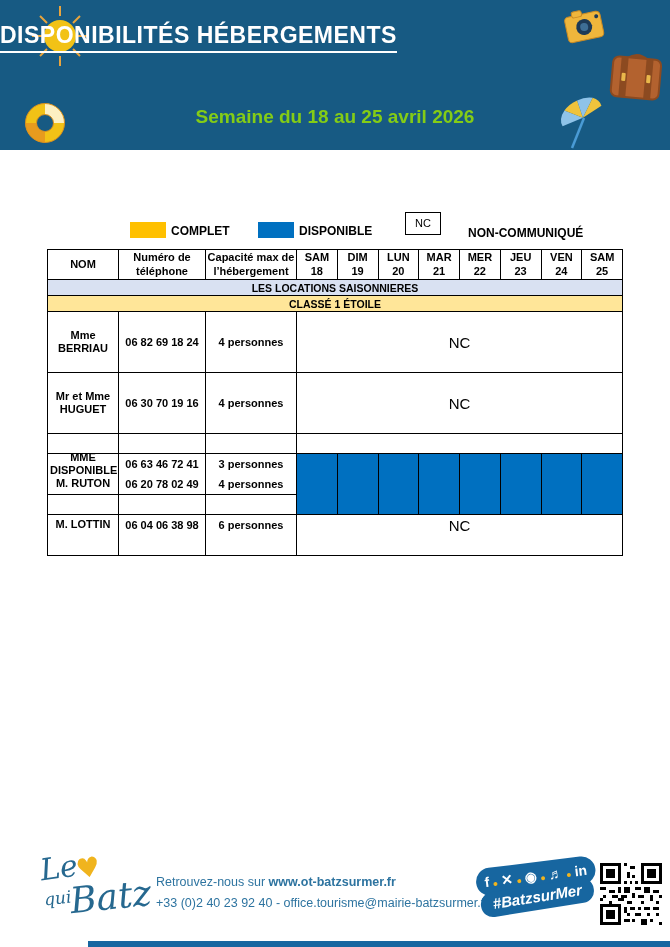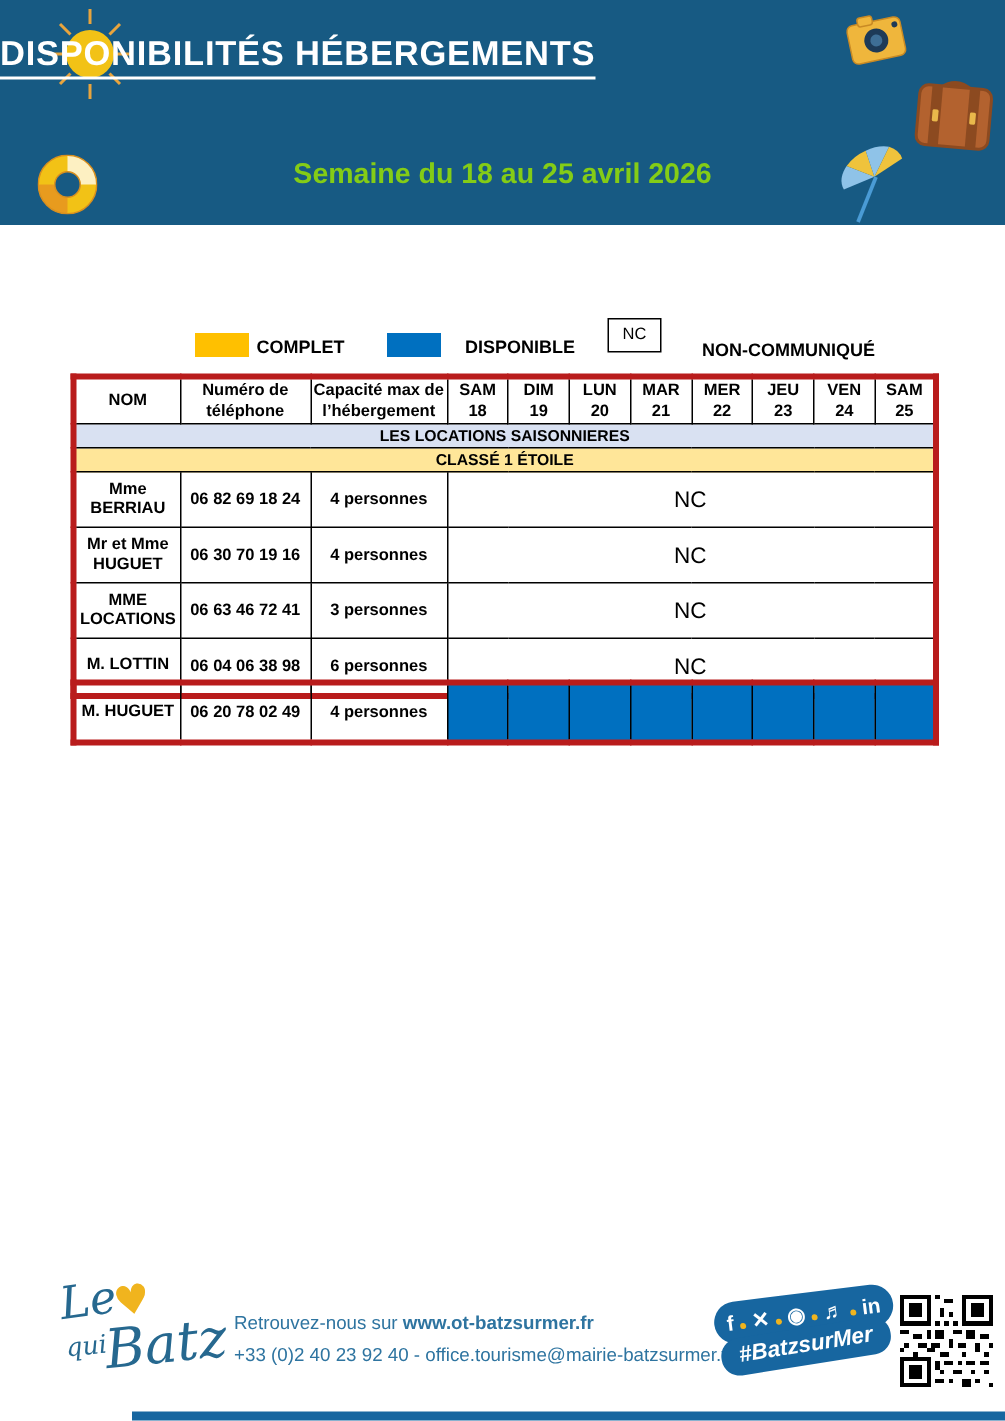--- a/index.html
+++ b/index.html
@@ -16,34 +16,34 @@
   }
   .band-subtitle{position:absolute;left:0;top:106px;width:100%;text-align:center;
     color:#84cc16;font-weight:bold;font-size:19px;}
   .hicon{position:absolute;}
   
   .legend-swatch{position:absolute;width:36px;height:16px;}
   .sw-complet{left:130px;top:222px;background:var(--complet-yellow,#FFC000);}
   .sw-dispo{left:258px;top:222px;background:var(--disponible-blue,#0070C0);}
   .legend-label{position:absolute;font-weight:bold;font-size:12px;top:224px;}
   .lb-complet{left:171px;}
-  .lb-dispo{left:310px;}
+  .lb-dispo{left:299px;}
   .lb-nc{left:468px;top:226px;}
   .nc-box{position:absolute;left:405px;top:212px;width:34px;height:21px;border:1.5px solid #000;
     background:#fff;text-align:center;font-size:11px;line-height:21px;}
   
   .tbl{position:absolute;left:47px;border-collapse:collapse;table-layout:fixed;width:575px;
-    border:4px solid #b91c1c;}
+    border:1px solid #b91c1c;}
   .tbl1{top:249px;}
   .tbl2{top:453px;}
   .tbl td,.tbl th{border:1px solid #000;padding:0;text-align:center;vertical-align:middle;}
   .tbl th{font-weight:bold;font-size:11px;line-height:1.25;height:29px;background:#fff;white-space:pre-line;}
   .sec1{background:var(--section1-bg,#D9E1F2);font-weight:bold;font-size:10.5px;height:15px;}
   .sec2{background:var(--section2-bg,#FFE699);font-weight:bold;font-size:10.5px;height:15px;}
-  .tbl td.name{font-weight:bold;font-size:11px;line-height:1.2;height:28px;padding:4px 2px;}
+  .tbl td.name{font-weight:bold;font-size:11px;line-height:1.2;height:28px;padding:16px 2px;}
   .tbl td.phone{font-weight:bold;font-size:11px;}
   .tbl td.cap{font-weight:bold;font-size:11px;}
   .tbl td.nc{font-size:15px;}
   .tbl td.blue{background:var(--disponible-blue,#0070C0);height:29px;}
   .tbl2 td{height:29px;}
   
   .logo{position:absolute;left:14px;top:854px;width:125px;height:82px;color:var(--logo-blue,#26688F);}
   .logo span{position:absolute;font-family:"DejaVu Serif",serif;font-style:italic;}
   .logo-le{left:26px;top:-4px;font-size:30px;transform:rotate(-8deg);}
   .logo-heart{left:62px;top:-2px;font-size:27px;color:var(--heart-yellow,#F0B41E);transform:rotate(-10deg);font-style:normal !important;}
@@ -182,21 +182,21 @@
     <td class="cap">4 personnes</td>
     <td class="nc" colspan="8">NC</td>
   </tr>
   <tr>
     <td class="name">Mr et Mme HUGUET</td>
     <td class="phone">06 30 70 19 16</td>
     <td class="cap">4 personnes</td>
     <td class="nc" colspan="8">NC</td>
   </tr>
   <tr>
-    <td class="name">MME LOCATIONS</td>
+    <td class="name">MME DISPONIBLE</td>
     <td class="phone">06 63 46 72 41</td>
     <td class="cap">3 personnes</td>
     <td class="nc" colspan="8">NC</td>
   </tr>
   <tr>
     <td class="name">M. LOTTIN</td>
     <td class="phone">06 04 06 38 98</td>
     <td class="cap">6 personnes</td>
     <td class="nc" colspan="8">NC</td>
   </tr>
@@ -212,21 +212,21 @@
       <col style="width:40.75px">
       <col style="width:40.75px">
       <col style="width:40.75px">
     <col style="width:40.75px">
       <col style="width:40.75px">
       <col style="width:40.75px">
       <col style="width:40.75px">
   </colgroup>
   <tbody>
       <tr>
-    <td class="name">M. HUGUET</td>
+    <td class="name">M. RUTON</td>
     <td class="phone">06 20 78 02 49</td>
     <td class="cap">4 personnes</td>
     <td class="blue"></td>
     <td class="blue"></td>
     <td class="blue"></td>
     <td class="blue"></td>
     <td class="blue"></td>
     <td class="blue"></td>
     <td class="blue"></td>
     <td class="blue"></td>

